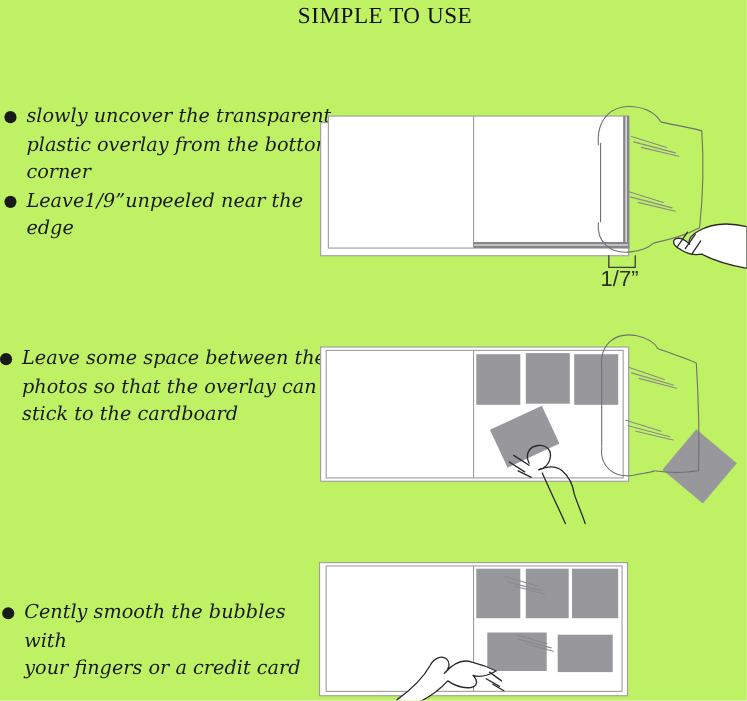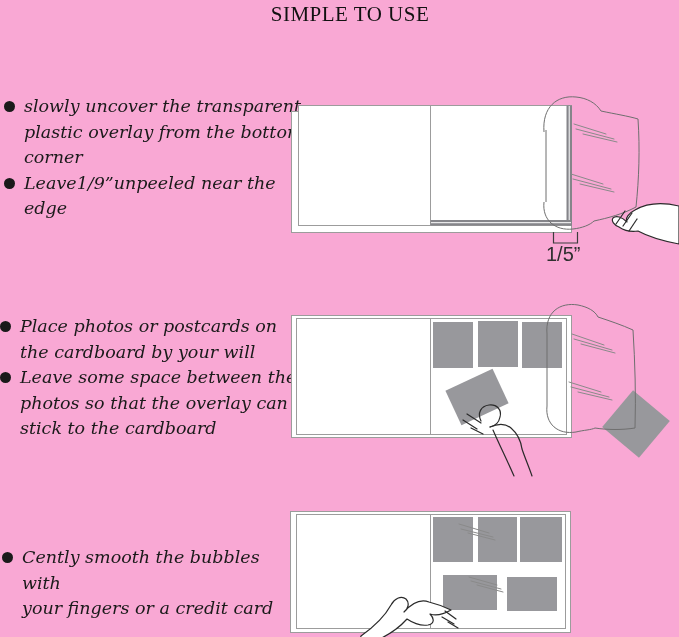--- a/index.html
+++ b/index.html
@@ -4,21 +4,21 @@
 <style>
   :root{
     --photo-gray:#98989c;
     --adhesive-strip:#85858a;
     --outline:#9c9c9c;
     --hand-line:#2a2a2a;
     --overlay-line:#6f6f6f;
     --text-ink:#1a1a1a;
   }
   html,body{margin:0;padding:0;background:#fff;}
-  .canvas{position:relative;width:679px;height:637px;background:#f9a8d4;overflow:hidden;
+  .canvas{position:relative;width:679px;height:637px;background:#bef264;overflow:hidden;
           font-family:"Liberation Sans",sans-serif;}
   .title{position:absolute;top:2px;left:350px;transform:translateX(-50%);
          font-family:"Liberation Serif",serif;font-size:21px;letter-spacing:.5px;
          color:#111;white-space:nowrap;}
   .instructions{position:absolute;width:302px;color:var(--text-ink);
          font-family:"DejaVu Serif",serif;font-style:italic;
          font-size:17.5px;line-height:25.5px;}
   .item{display:flex;gap:9px;align-items:flex-start;}
   .bullet{flex:0 0 auto;width:11px;height:11px;border-radius:50%;
           background:var(--text-ink);margin-top:7px;}
@@ -64,25 +64,20 @@
     <div class="item">
       <span class="bullet"></span>
       <div class="itext">Leave1/9”unpeeled near the
 edge</div>
     </div>
   </div>
 
   <div class="instructions" id="sec2">
     <div class="item">
       <span class="bullet"></span>
-      <div class="itext">Place photos or postcards on
-the cardboard by your will</div>
-    </div>
-    <div class="item">
-      <span class="bullet"></span>
       <div class="itext">Leave some space between the
 photos so that the overlay can
 stick to the cardboard</div>
     </div>
   </div>
 
   <div class="instructions" id="sec3">
     <div class="item gap-item">
       <span class="bullet"></span>
       <div class="itext">Cently smooth the bubbles with
@@ -113,21 +108,21 @@
       </g>
     </g>
     <g>
       <path class="handfill" d="M 394 116 C 377 112, 362 113, 350 120 C 344 123, 340 128, 342 132 C 337 127, 331 125, 328 128 C 326 131, 329 135, 334 137 C 340 141, 347 142, 353 141 C 364 147, 378 151, 394 154 Z"></path>
       <path class="hand" d="M 340 121 L 331 134"></path>
       <path class="hand" d="M 347 123 L 338 136"></path>
       <path class="hand" d="M 352 129 L 344 141"></path>
     </g>
     <path class="bracket" d="M 268.5 142 L 268.5 153 L 292.5 153 L 292.5 142"></path>
   </svg>
-  <div class="half-label">1/5”</div>
+  <div class="half-label">1/7”</div>
 
   <svg class="fig" id="fig2" width="394" height="185" viewBox="0 0 394 185">
     <rect class="outline" x="6.5" y="15.5" width="280" height="122"></rect>
     <rect class="outline" x="11.5" y="18.5" width="270" height="116"></rect>
     <line class="thin" x1="145.5" y1="18.5" x2="145.5" y2="134.5"></line>
     <g>
       <rect class="photo" x="148" y="22" width="40" height="46"></rect>
       <rect class="photo" x="193" y="21" width="40" height="46"></rect>
       <rect class="photo" x="237" y="22" width="40" height="46"></rect>
     </g>

